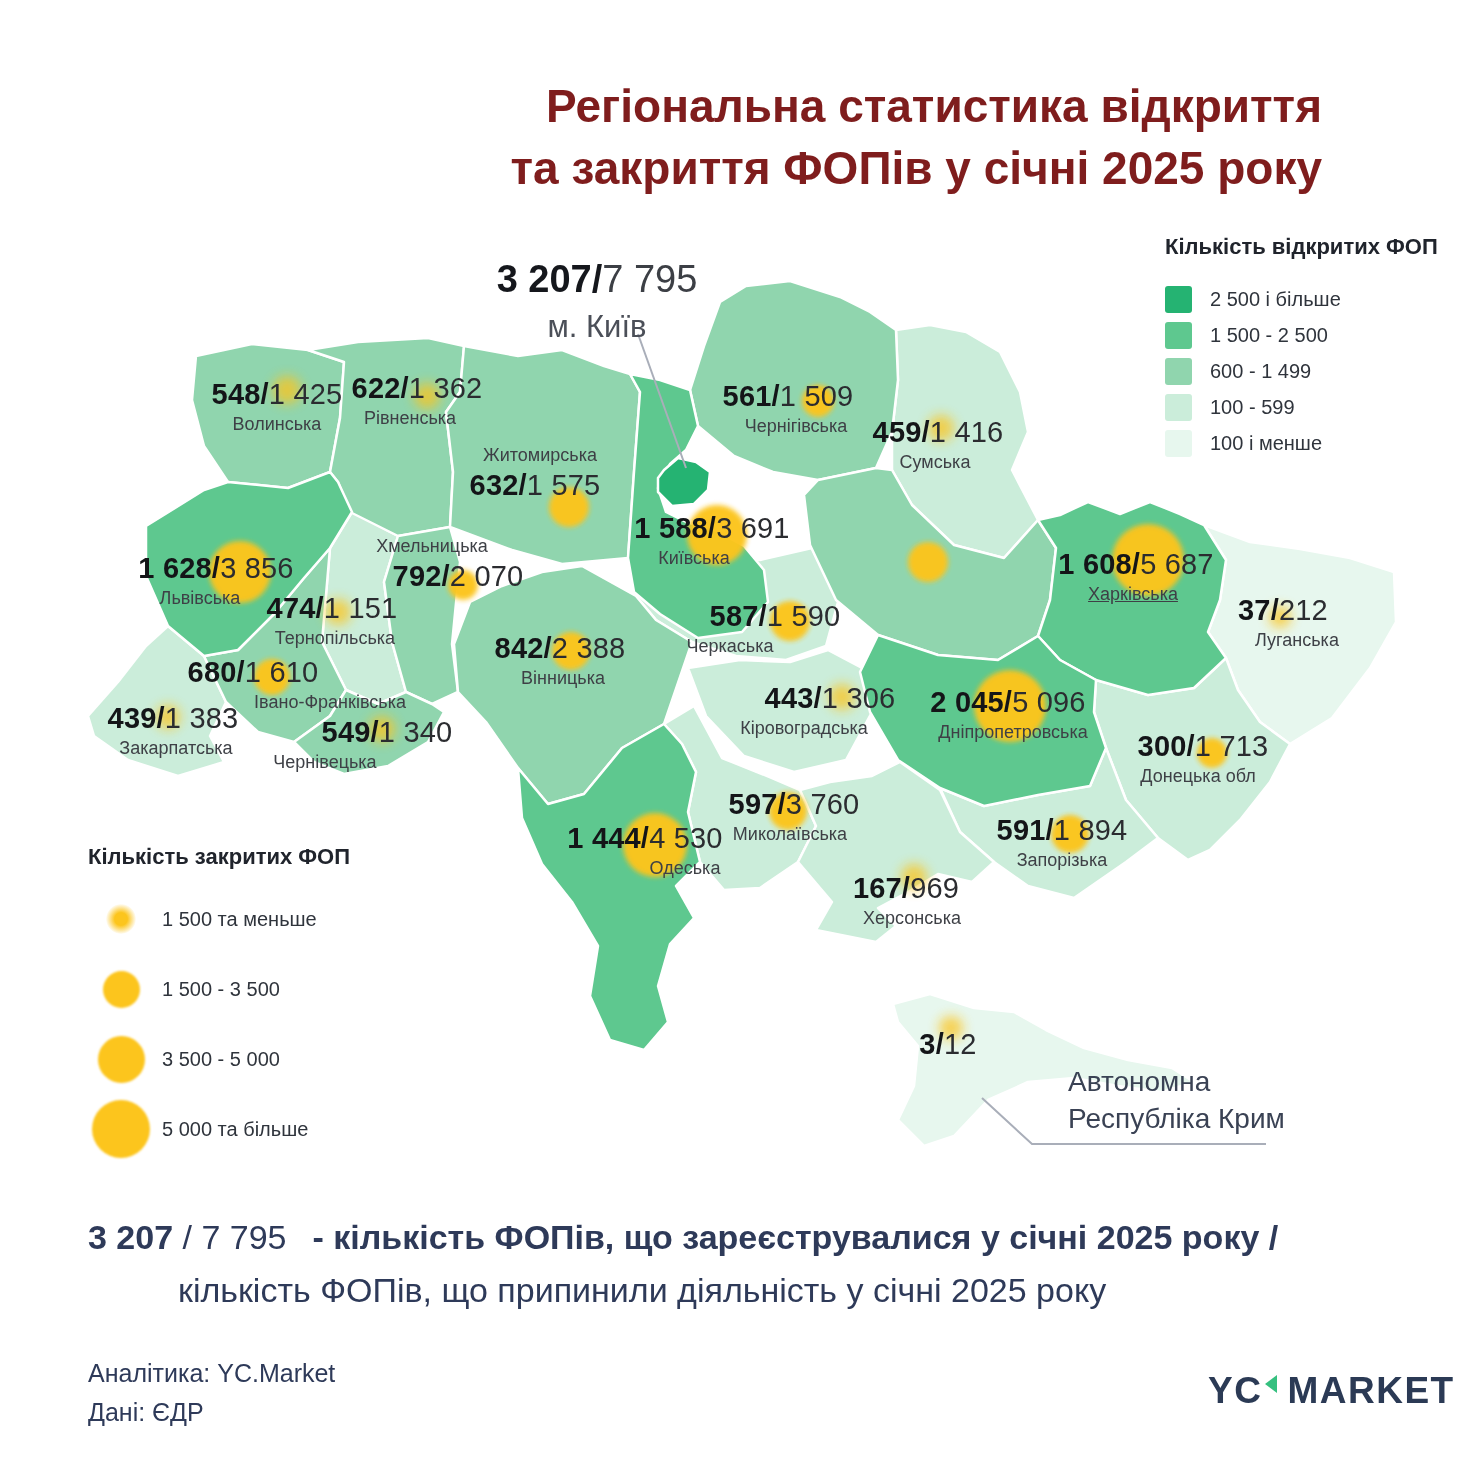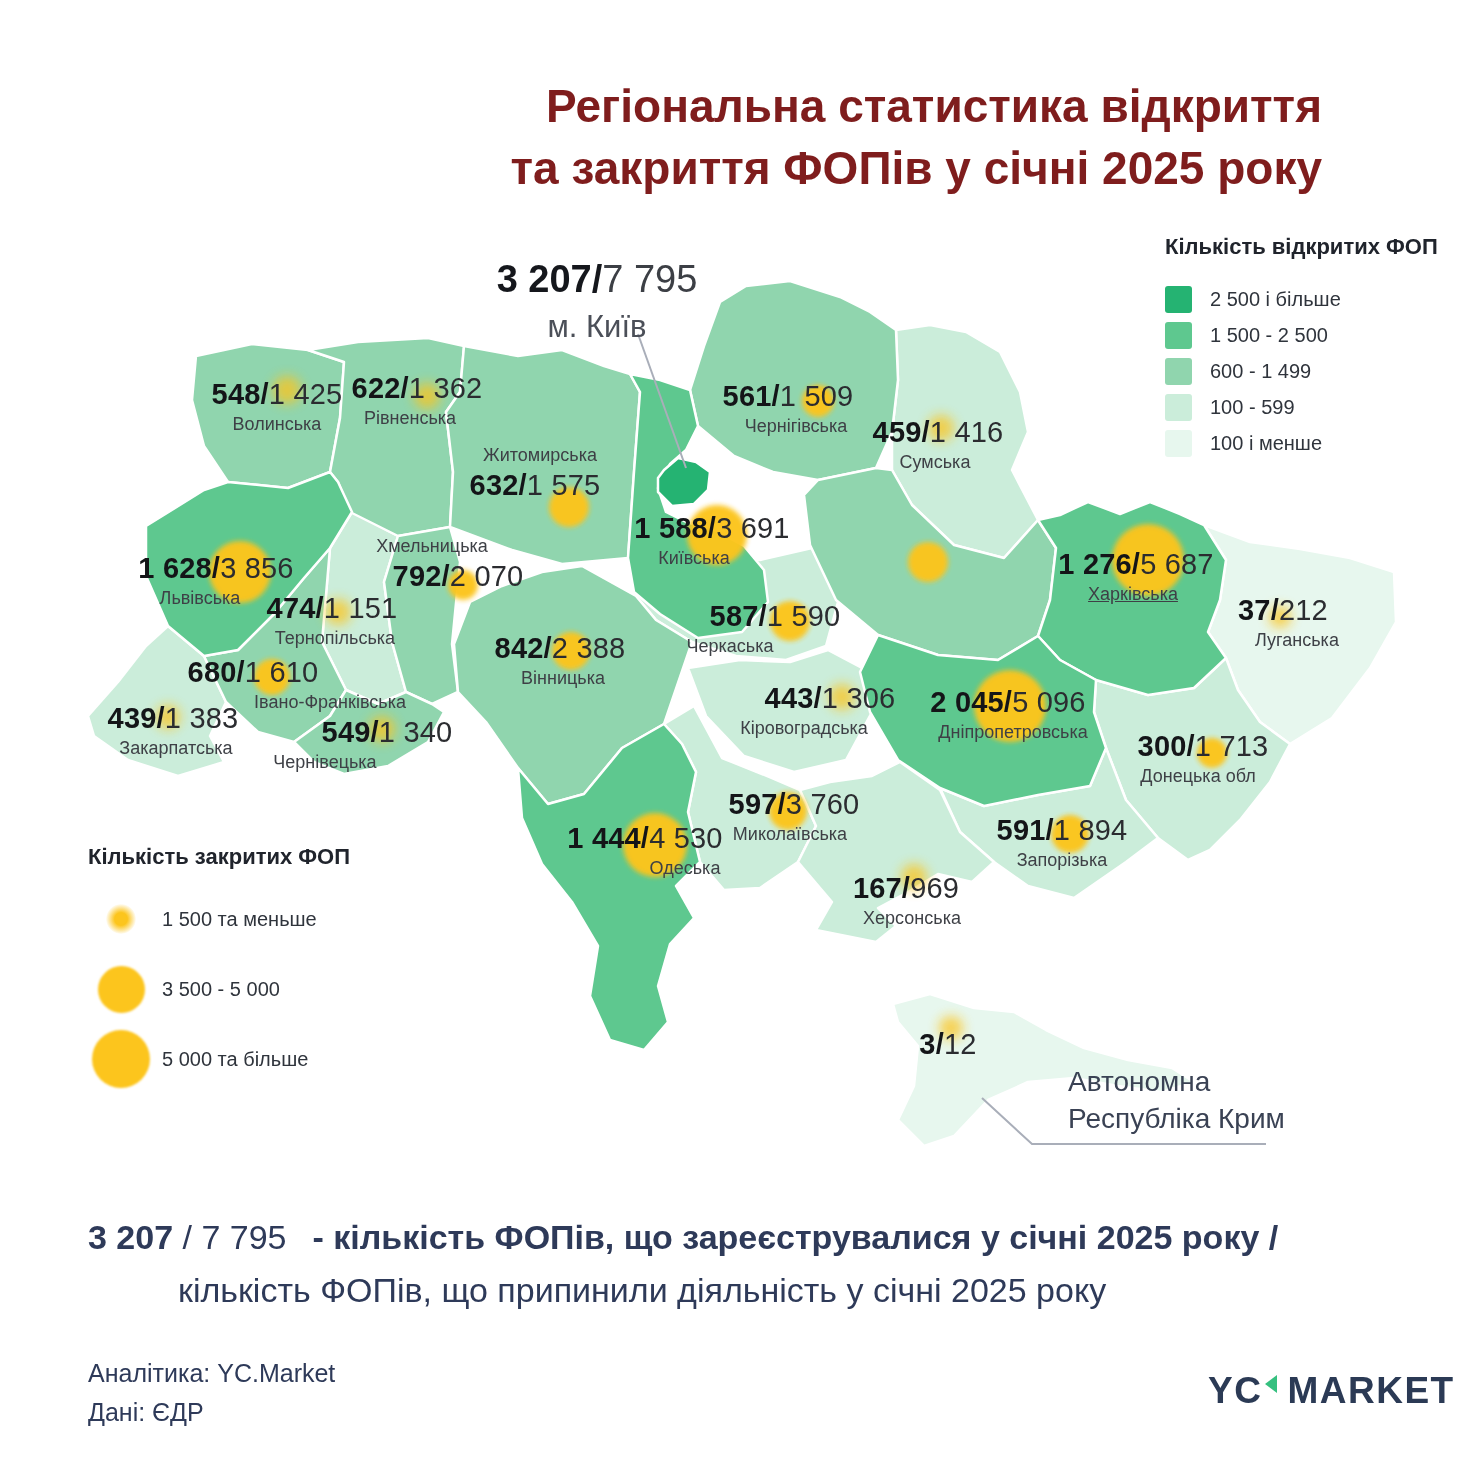--- a/index.html
+++ b/index.html
@@ -145,21 +145,21 @@
     </div>
     <div class="rlabel" style="left: 938px; top: 416px;">
       <div class="rnum"><span class="b">459/</span><span>1 416</span></div>
       <div class="rname" style="transform: translateX(-3px);">Сумська</div>
     </div>
     <div class="rlabel" style="left: 712px; top: 512px;">
       <div class="rnum"><span class="b">1 588/</span><span>3 691</span></div>
       <div class="rname" style="transform: translateX(-18px);">Київська</div>
     </div>
     <div class="rlabel" style="left: 1136px; top: 548px;">
-      <div class="rnum"><span class="b">1 276/</span><span>5 687</span></div>
+      <div class="rnum"><span class="b">1 608/</span><span>5 687</span></div>
       <div class="rname" style="transform: translateX(-3px); text-decoration: underline;">Харківська</div>
     </div>
     <div class="rlabel" style="left: 1283px; top: 594px;">
       <div class="rnum"><span class="b">37/</span><span>212</span></div>
       <div class="rname" style="transform: translateX(14px);">Луганська</div>
     </div>
     <div class="rlabel" style="left: 216px; top: 552px;">
       <div class="rnum"><span class="b">1 628/</span><span>3 856</span></div>
       <div class="rname" style="transform: translateX(-16px);">Львівська</div>
     </div>
@@ -263,20 +263,26 @@
 <div class="legend-closed">
   <div class="lc-title">Кількість закритих ФОП</div>
   <div class="lc-row">
     <span class="lc-dotbox">
         <span class="lc-dot s1" style="background: radial-gradient(circle, rgb(252, 197, 29) 30%, rgba(252, 197, 29, 0) 72%);"></span>
       </span>
     <span class="lc-label">1 500 та меньше</span>
   </div>
   <div class="lc-row">
     <span class="lc-dotbox">
+        <span class="lc-dot s2" style="background: rgb(252, 197, 29);"></span>
+      </span>
+    <span class="lc-label">1 500 - 3 500</span>
+  </div>
+  <div class="lc-row">
+    <span class="lc-dotbox">
         <span class="lc-dot s3" style="background: rgb(252, 197, 29);"></span>
       </span>
     <span class="lc-label">3 500 - 5 000</span>
   </div>
   <div class="lc-row">
     <span class="lc-dotbox">
         <span class="lc-dot s4" style="background: rgb(252, 197, 29);"></span>
       </span>
     <span class="lc-label">5 000 та більше</span>
   </div>

